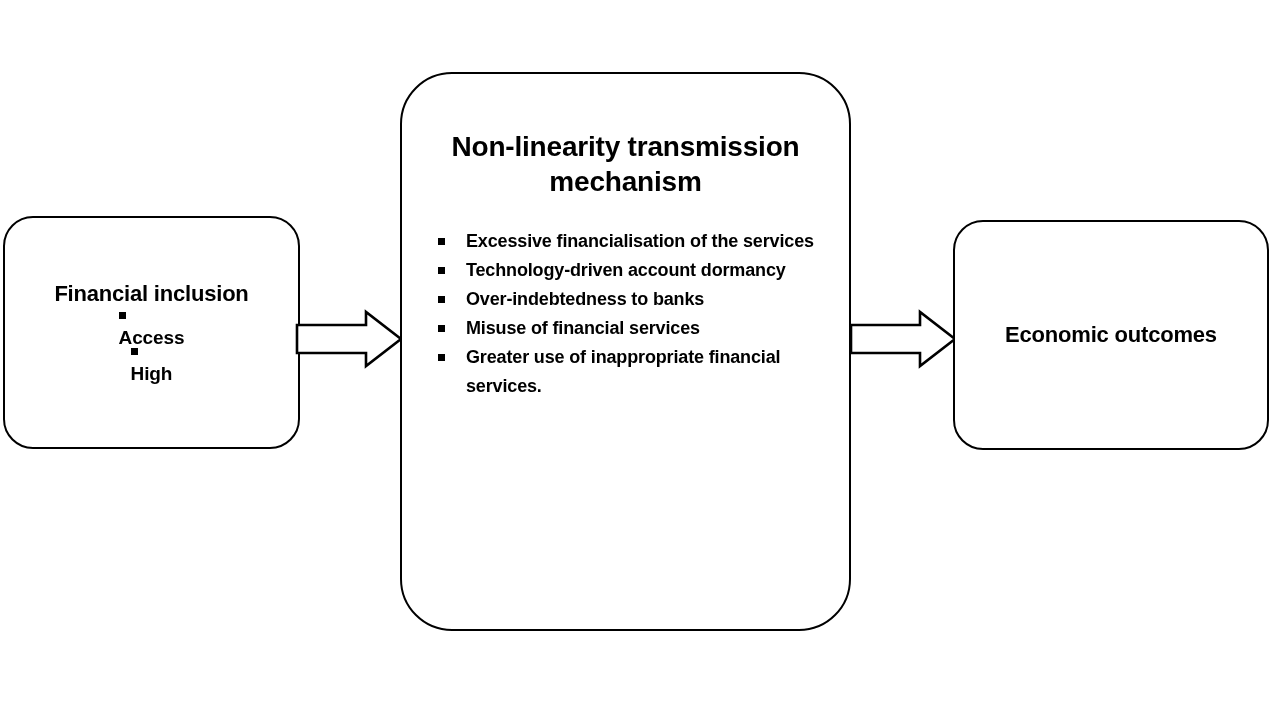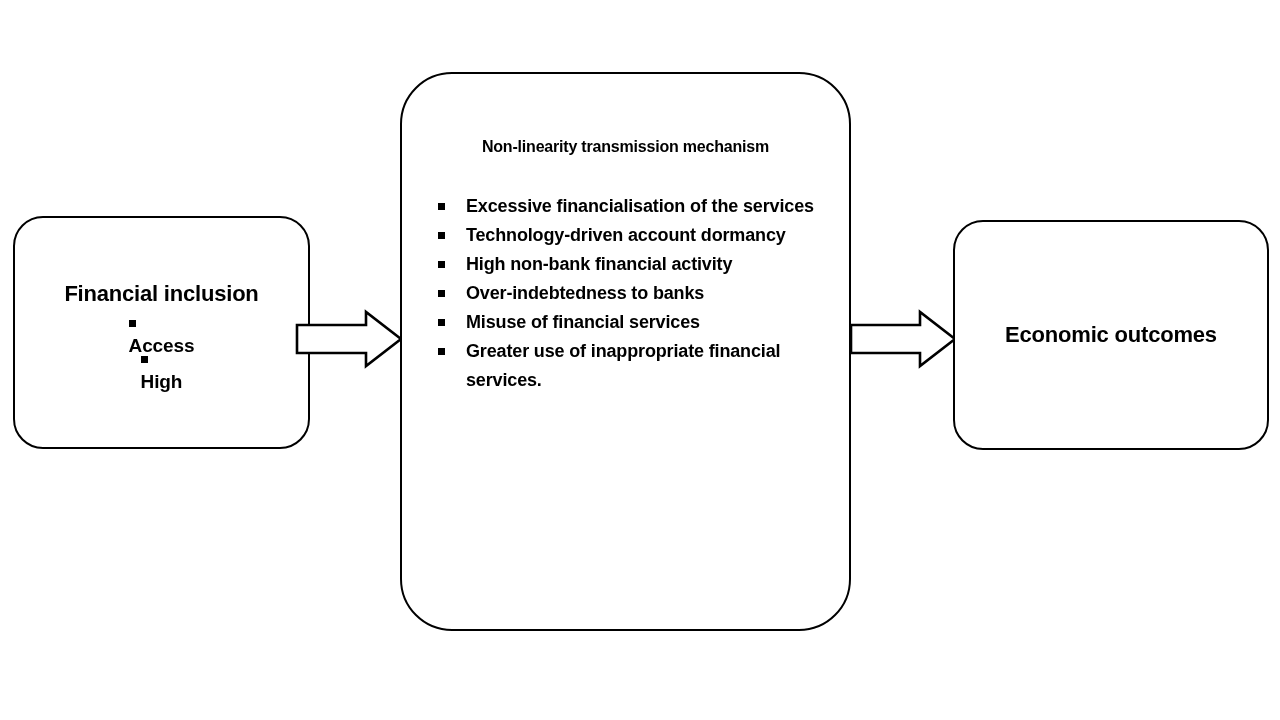--- a/index.html
+++ b/index.html
@@ -30,28 +30,27 @@
     box-sizing: border-box;
     background: #ffffff;
     border: 2px solid #000000;
     display: flex;
     flex-direction: column;
     align-items: center;
   }
 
   
   #box-left {
-    left: 13px;
+    left: 3px;
     top: 216px;
     width: 297px;
     height: 233px;
     border-radius: 30px;
     justify-content: flex-start;
     padding-top: 62px;
-    gap: 8px;
   }
   #box-left .node-title {
     font-size: 22px;
     font-weight: bold;
     letter-spacing: -0.2px;
     line-height: 28px;
     text-align: center;
   }
   .simple-list {
     list-style: none;
@@ -86,21 +85,21 @@
   #box-middle {
     left: 400px;
     top: 72px;
     width: 451px;
     height: 559px;
     border-radius: 52px;
     justify-content: flex-start;
     padding: 55px 16px 0 16px;
   }
   #box-middle .node-title {
-    font-size: 16px;
+    font-size: 28px;
     font-weight: bold;
     line-height: 35px;
     text-align: center;
     letter-spacing: -0.2px;
     max-width: 380px;
   }
   #mechanism-list {
     list-style: none;
     margin: 28px 0 0 0;
     padding: 0;
@@ -181,24 +180,20 @@
       <li>
         <span class="bullet-sq"></span>
         <span>Excessive financialisation of the services</span>
       </li>
       <li>
         <span class="bullet-sq"></span>
         <span>Technology-driven account dormancy</span>
       </li>
       <li>
         <span class="bullet-sq"></span>
-        <span>High non-bank financial activity</span>
-      </li>
-      <li>
-        <span class="bullet-sq"></span>
       </li>
       <li>
         <span class="bullet-sq"></span>
         <span>Over-indebtedness to banks</span>
       </li>
       <li>
         <span class="bullet-sq"></span>
         <span>Misuse of financial services</span>
       </li>
       <li>

